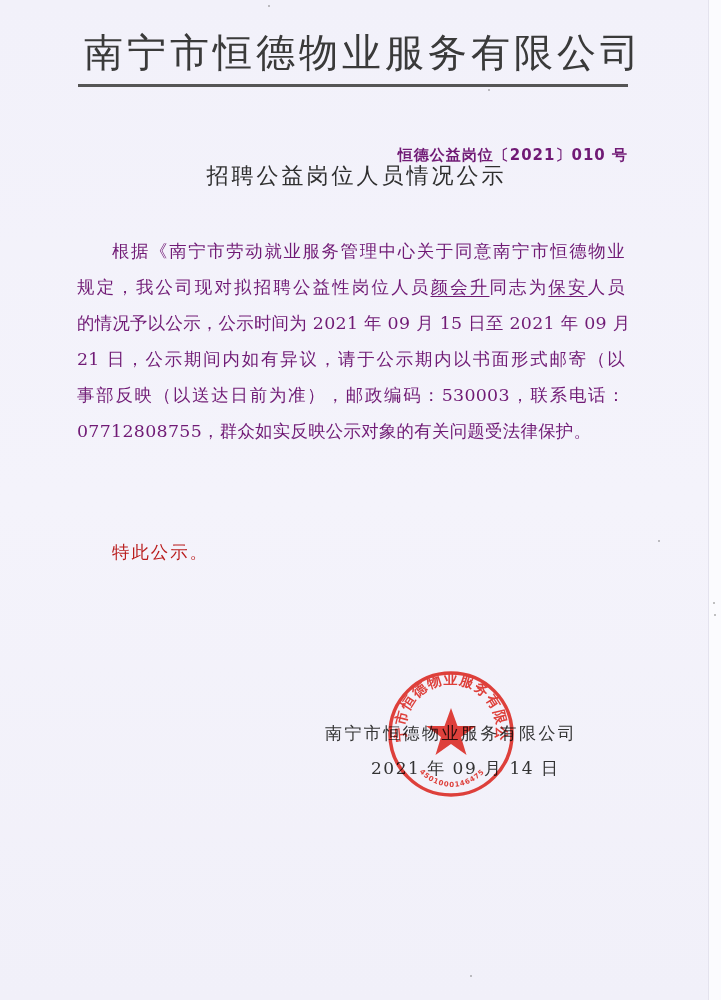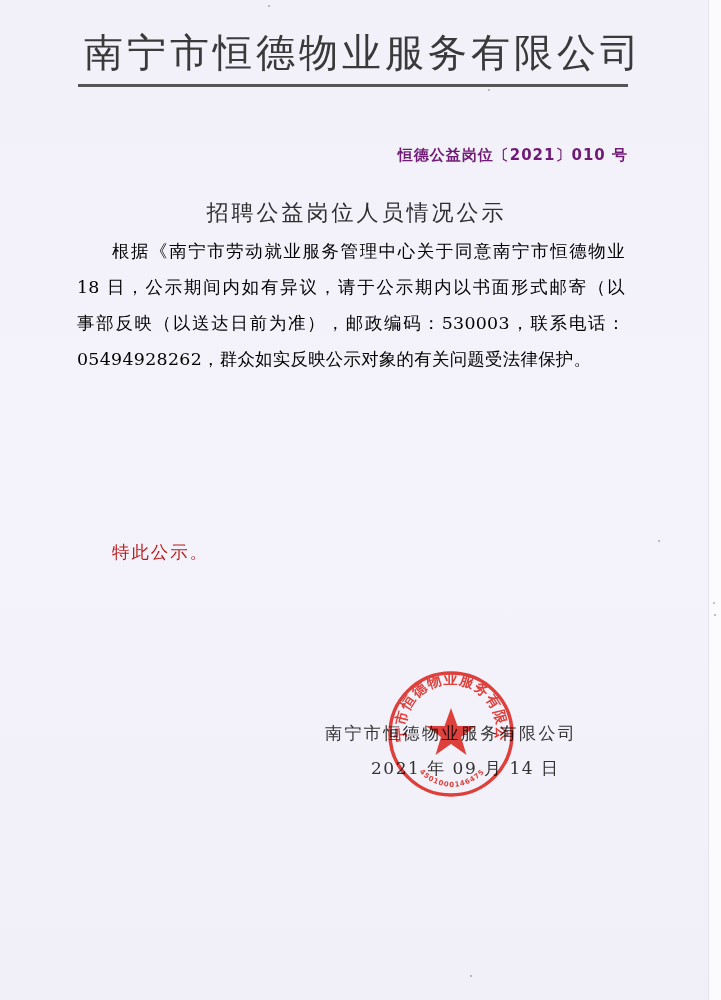--- a/index.html
+++ b/index.html
@@ -62,29 +62,28 @@
       position: absolute;
       left: 0; top: 161px;
       width: 721px;
       text-align: center;
       font-size: 22px;
       letter-spacing: 3px;
       color: #2f2f2f;
       font-family: "DejaVu Sans", "Liberation Sans", sans-serif;
       padding-right: 8px;
       box-sizing: border-box;
-      margin-top: 37px;
     }
     .body-text {
       position: absolute;
       left: 77px; top: 233px;
       width: 548px;
       font-size: 17.4px;
       line-height: 36px;
-      color: #000000;
+      color: #701a75;
       font-family: "DejaVu Serif", "Liberation Serif", serif;
     }
     .line {
       display: block;
       white-space: nowrap;
       text-align: justify;
       text-align-last: justify;
       letter-spacing: 0.3px;
     }
     .line.indent {
@@ -146,23 +145,25 @@
 <div class="page-edge"></div>
 
 <div class="masthead">南宁市恒德物业服务有限公司</div>
 <div class="rule"></div>
 <div class="doc-number">恒德公益岗位〔2021〕010 号</div>
 
 <div class="doc-title">招聘公益岗位人员情况公示</div>
 
 <div class="body-text">
   <span class="line indent"><span>根据《南宁市劳动就业服务管理中心关于同意南宁市恒德物业</span></span>
-  <span class="line"><span>18 日，公示期间内如有异议，请于公示期内以书面形式邮寄（以</span></span>
+  <span class="line"><span>规定，我公司现对拟招聘公益性岗位人员</span><span class="u">颜会升</span><span>同志为</span><span class="u">保安</span><span>人员</span></span>
+  <span class="line"><span>的情况予以公示，公示时间为 2021 年 09 月 15 日至 2021 年 09 月</span></span>
+  <span class="line"><span>21 日，公示期间内如有异议，请于公示期内以书面形式邮寄（以</span></span>
   <span class="line"><span>事部反映（以送达日前为准），邮政编码：530003，联系电话：</span></span>
-  <span class="line last"><span>05494928262，群众如实反映公示对象的有关问题受法律保护。</span></span>
+  <span class="line last"><span>07712808755，群众如实反映公示对象的有关问题受法律保护。</span></span>
 </div>
 
 <div class="closing">特此公示。</div>
 
 <div class="sig-company">南宁市恒德物业服务有限公司</div>
 <div class="sig-date">2021 年 09 月 14 日</div>
 
 <svg class="stamp" viewBox="0 0 130 132" xmlns="http://www.w3.org/2000/svg">
   <defs>
     <path id="ringTop" d="M 22 78 A 46 46 0 1 1 108 78" fill="none"></path>

